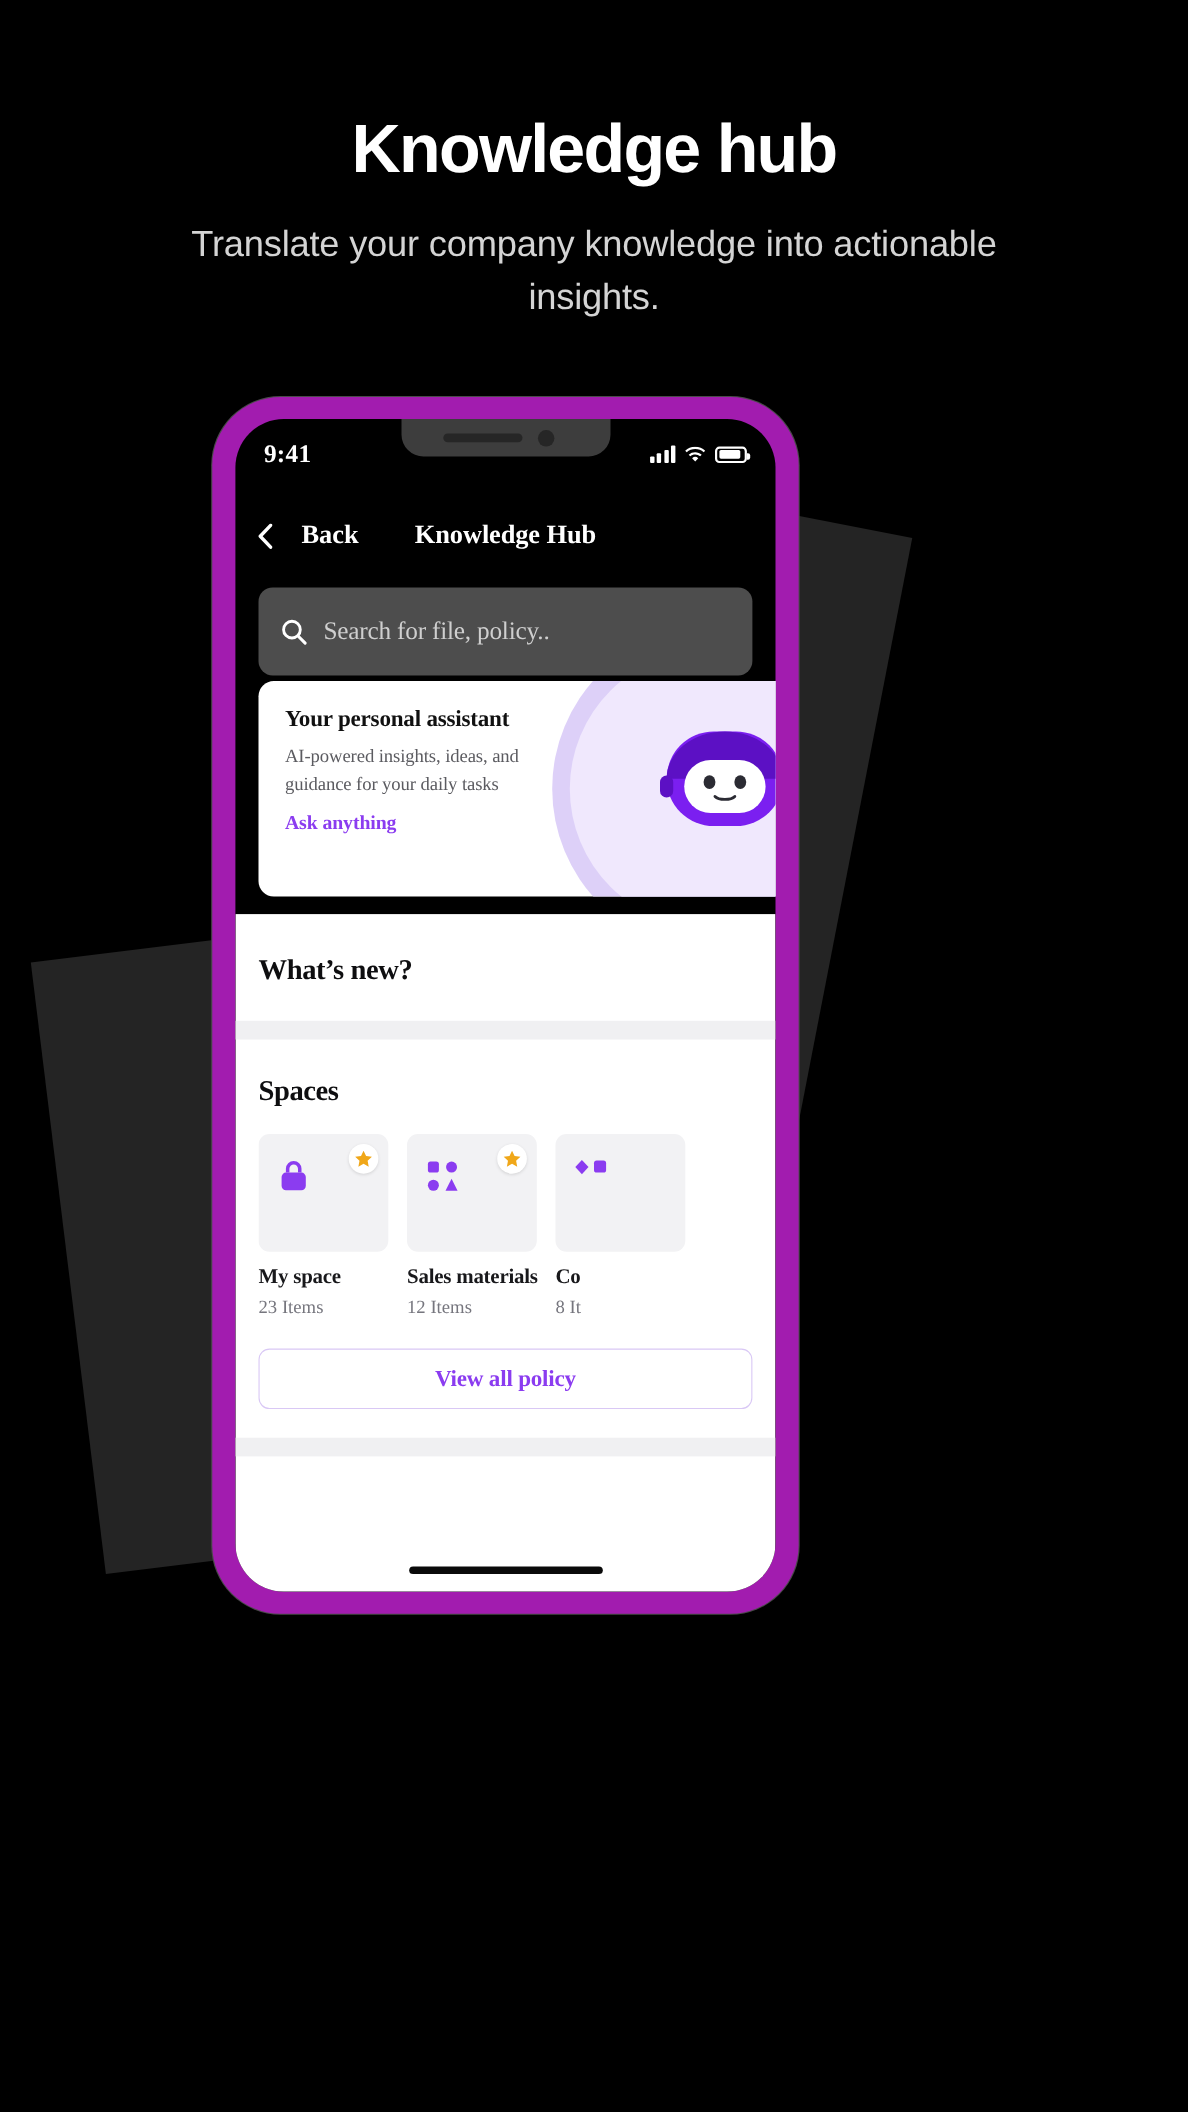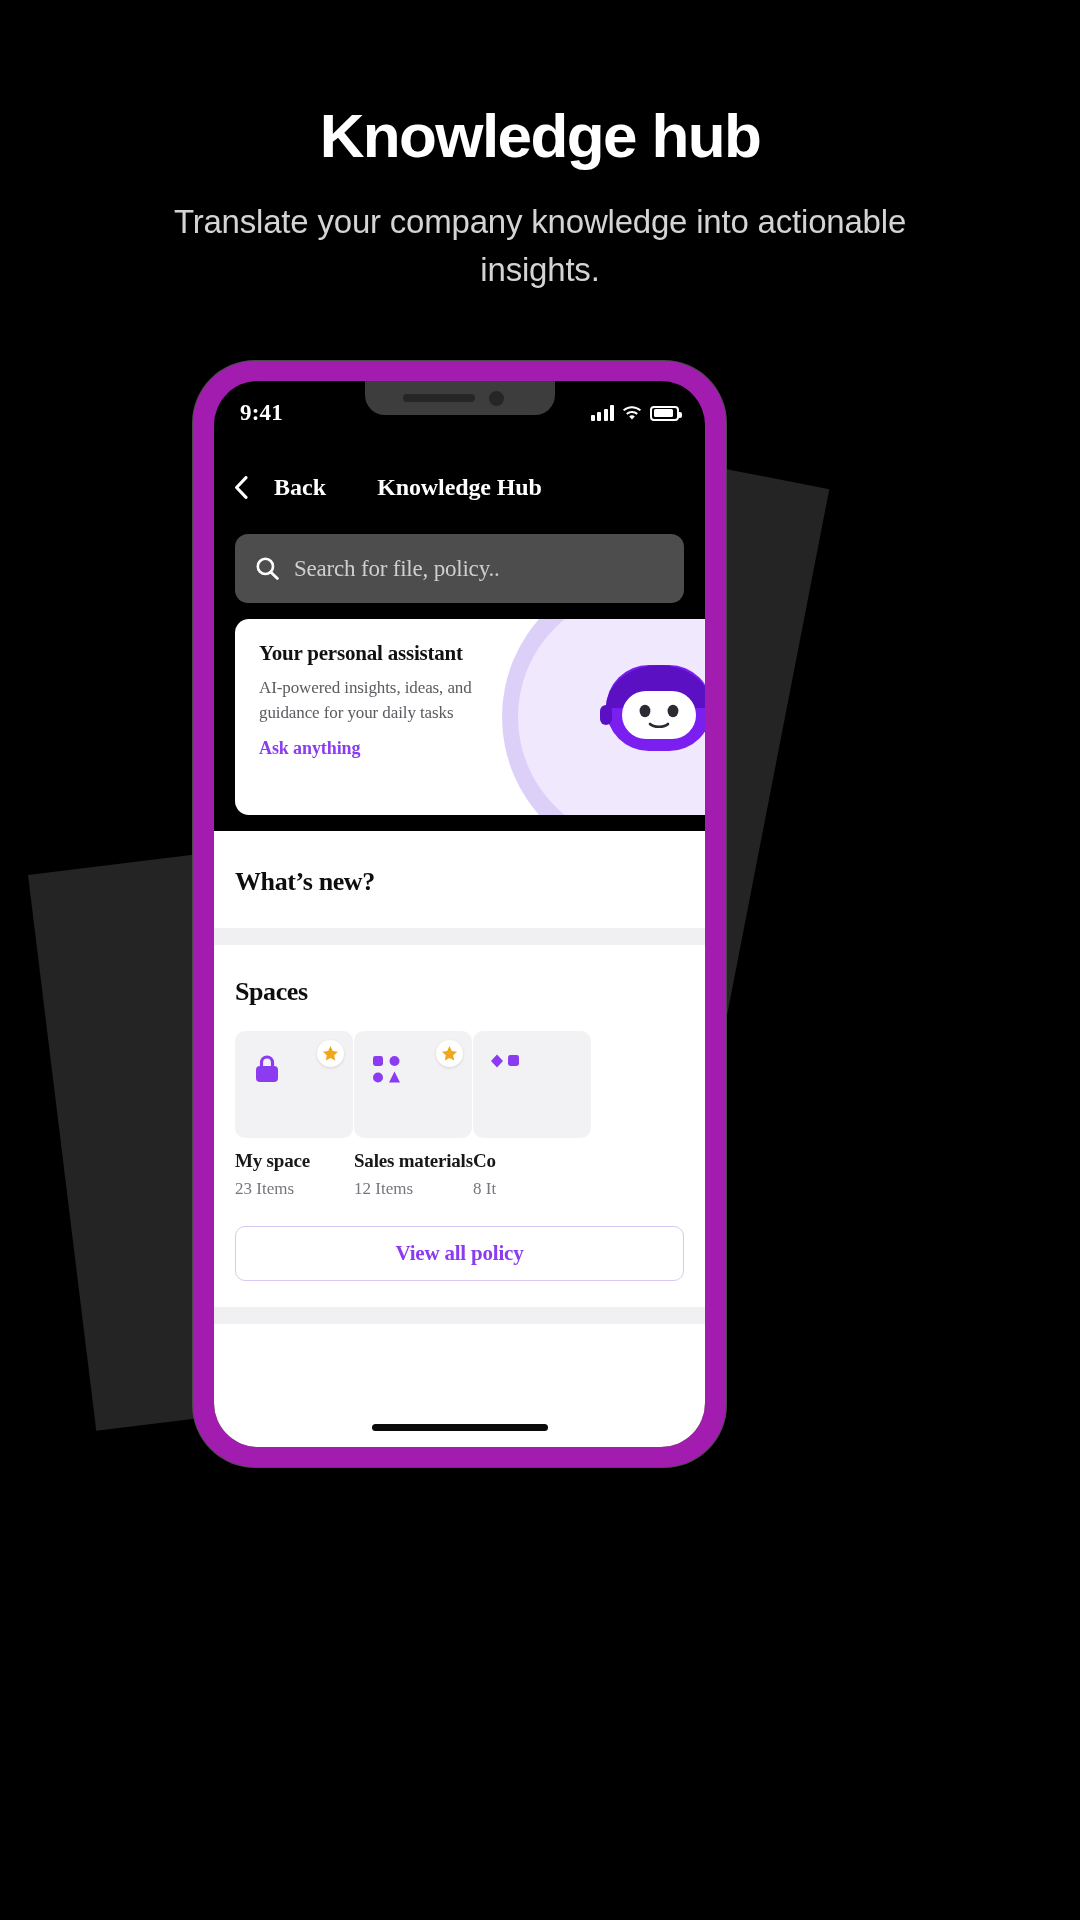--- a/index.html
+++ b/index.html
@@ -120,21 +120,21 @@
   .chev-left { width:14px; height:23px; display:block; }
   .nav-title {
     position:absolute; left:0; width:491px; text-align:center;
     font-size:24px; font-weight:600; letter-spacing:-0.1px;
     pointer-events:none;
   }
 
   
   .search {
     position:absolute; top:153px; left:21px;
-    width:449px; height:69px;
+    width:449px; height:80px;
     background:#4d4d4d; border-radius:13px;
     display:flex; align-items:center; gap:14px;
     padding: 0 20px;
   }
   .search-icon { width:25px; height:25px; flex:0 0 auto; }
   .search-ph { font-size:23px; color:#cfcfcf; letter-spacing:-0.2px; }
 
   
   .assistant {
     position:absolute; top:238px; left:21px;
@@ -194,21 +194,21 @@
 
   .divider-band {
     margin-top:31px; height:17px; background:#f0f0f2;
     margin-left:-21px; margin-right:-21px;
   }
 
   .spaces-title { padding-top: 32px; }
 
   .spaces-scroll {
     margin-top:24px;
-    display:flex; gap:1px;
+    display:flex; gap:17px;
     width: 470px;
     overflow: hidden;
   }
   .space-tile {
     width:118px; height:107px;
     background:#f2f2f4; border-radius:10px;
     position:relative;
   }
   .space-glyph {
     position:absolute; left:16px; top:22px; width:32px; height:32px;

